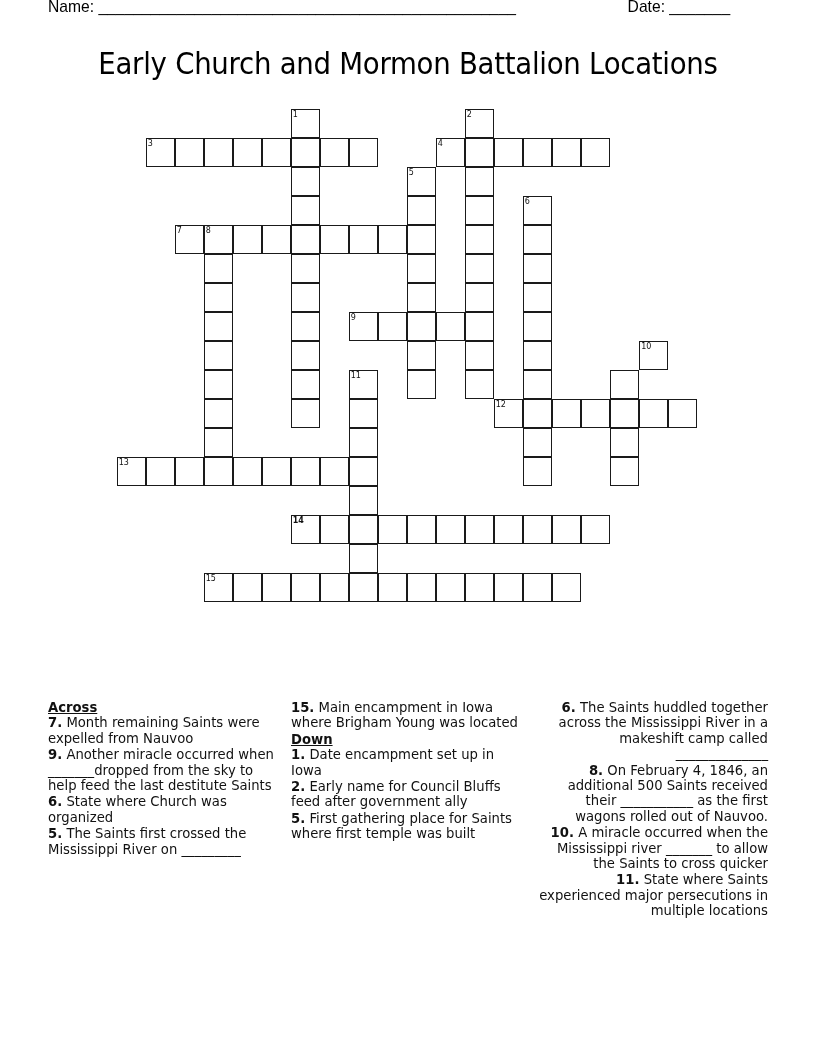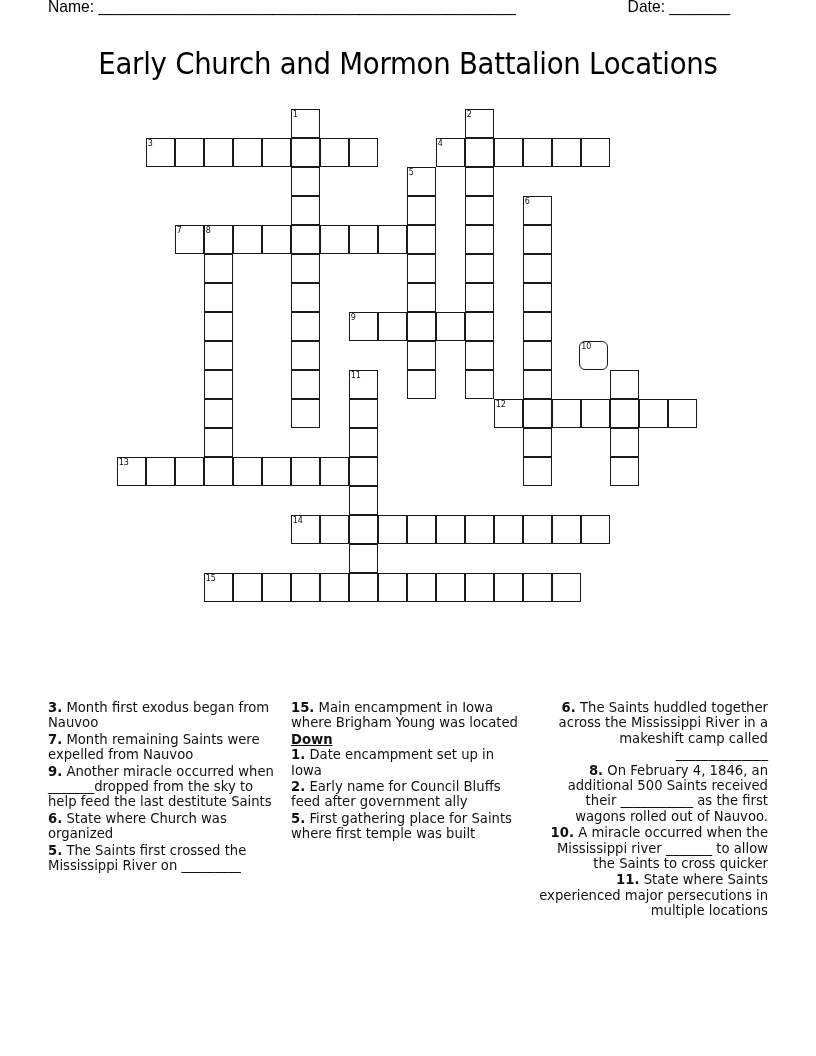--- a/index.html
+++ b/index.html
@@ -127,21 +127,21 @@
     <div class="cell" style="left: 204.5px; top: 342px;"></div>
     <div class="cell" style="left: 204.5px; top: 371px;"></div>
     <div class="cell" style="left: 204.5px; top: 400px;"></div>
     <div class="cell" style="left: 204.5px; top: 429px;"></div>
     <div class="cell" style="left: 204.5px; top: 458px;"></div>
     <div class="cell" style="left: 349.5px; top: 313px;">
       <span class="num">9</span>
     </div>
     <div class="cell" style="left: 378.5px; top: 313px;"></div>
     <div class="cell" style="left: 436.5px; top: 313px;"></div>
-    <div class="cell" style="left: 580px; top: 342px; border-radius: 6px;">
+    <div class="cell" style="left: 640px; top: 342px;">
       <span class="num">10</span>
     </div>
     <div class="cell" style="left: 610.5px; top: 371px;"></div>
     <div class="cell" style="left: 610.5px; top: 400px;"></div>
     <div class="cell" style="left: 610.5px; top: 429px;"></div>
     <div class="cell" style="left: 610.5px; top: 458px;"></div>
     <div class="cell" style="left: 349.5px; top: 371px;">
       <span class="num">11</span>
     </div>
     <div class="cell" style="left: 349.5px; top: 400px;"></div>
@@ -160,21 +160,21 @@
     <div class="cell" style="left: 668.5px; top: 400px;"></div>
     <div class="cell" style="left: 117.5px; top: 458px;">
       <span class="num">13</span>
     </div>
     <div class="cell" style="left: 146.5px; top: 458px;"></div>
     <div class="cell" style="left: 175.5px; top: 458px;"></div>
     <div class="cell" style="left: 233.5px; top: 458px;"></div>
     <div class="cell" style="left: 262.5px; top: 458px;"></div>
     <div class="cell" style="left: 291.5px; top: 458px;"></div>
     <div class="cell" style="left: 320.5px; top: 458px;"></div>
-    <div class="cell" style="left: 291.5px; top: 516px;">
+    <div class="cell" style="left: 291.5px; top: 516px; font-weight: bold;">
       <span class="num">14</span>
     </div>
     <div class="cell" style="left: 320.5px; top: 516px;"></div>
     <div class="cell" style="left: 378.5px; top: 516px;"></div>
     <div class="cell" style="left: 407.5px; top: 516px;"></div>
     <div class="cell" style="left: 436.5px; top: 516px;"></div>
     <div class="cell" style="left: 465.5px; top: 516px;"></div>
     <div class="cell" style="left: 494.5px; top: 516px;"></div>
     <div class="cell" style="left: 523.5px; top: 516px;"></div>
     <div class="cell" style="left: 552.5px; top: 516px;"></div>
@@ -189,21 +189,21 @@
     <div class="cell" style="left: 378.5px; top: 574px;"></div>
     <div class="cell" style="left: 407.5px; top: 574px;"></div>
     <div class="cell" style="left: 436.5px; top: 574px;"></div>
     <div class="cell" style="left: 465.5px; top: 574px;"></div>
     <div class="cell" style="left: 494.5px; top: 574px;"></div>
     <div class="cell" style="left: 523.5px; top: 574px;"></div>
     <div class="cell" style="left: 552.5px; top: 574px;"></div>
   </div>
 
 <div class="clues col1">
-  <span class="clue"><b>3.</b> <span>Month first exodus began from Nauvoo</span></span>
+  <span class="heading">Across</span>
   <span class="clue"><b>7.</b> <span>Month remaining Saints were expelled from Nauvoo</span></span>
   <span class="clue"><b>9.</b> <span>Another miracle occurred when _______dropped from the sky to help feed the last destitute Saints</span></span>
   <span class="clue"><b>6.</b> <span>State where Church was organized</span></span>
   <span class="clue"><b>5.</b> <span>The Saints first crossed the Mississippi River on _________</span></span>
 </div>
 
 <div class="clues col2">
   <span class="clue"><b>15.</b> <span>Main encampment in Iowa where Brigham Young was located</span></span>
   <span class="heading">Down</span>
   <span class="clue"><b>1.</b> <span>Date encampment set up in Iowa</span></span>

